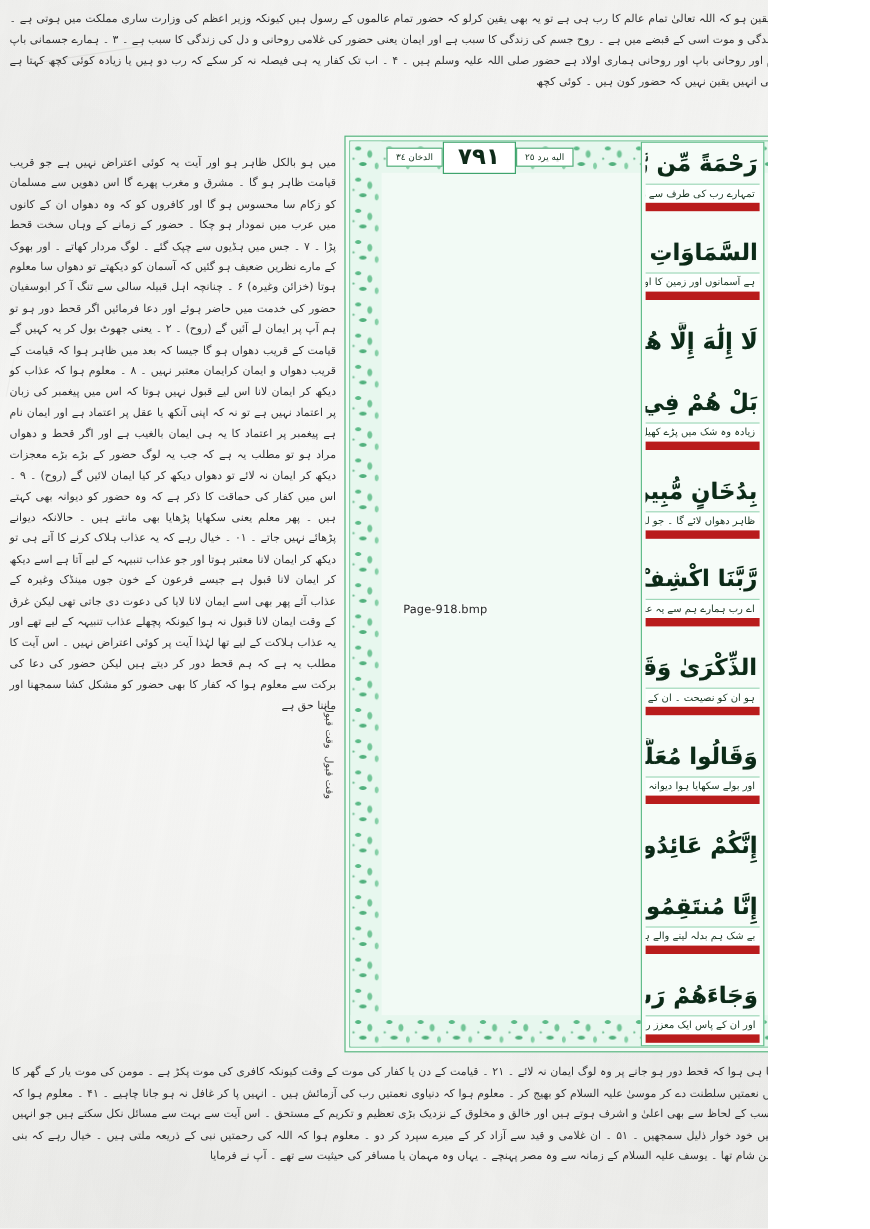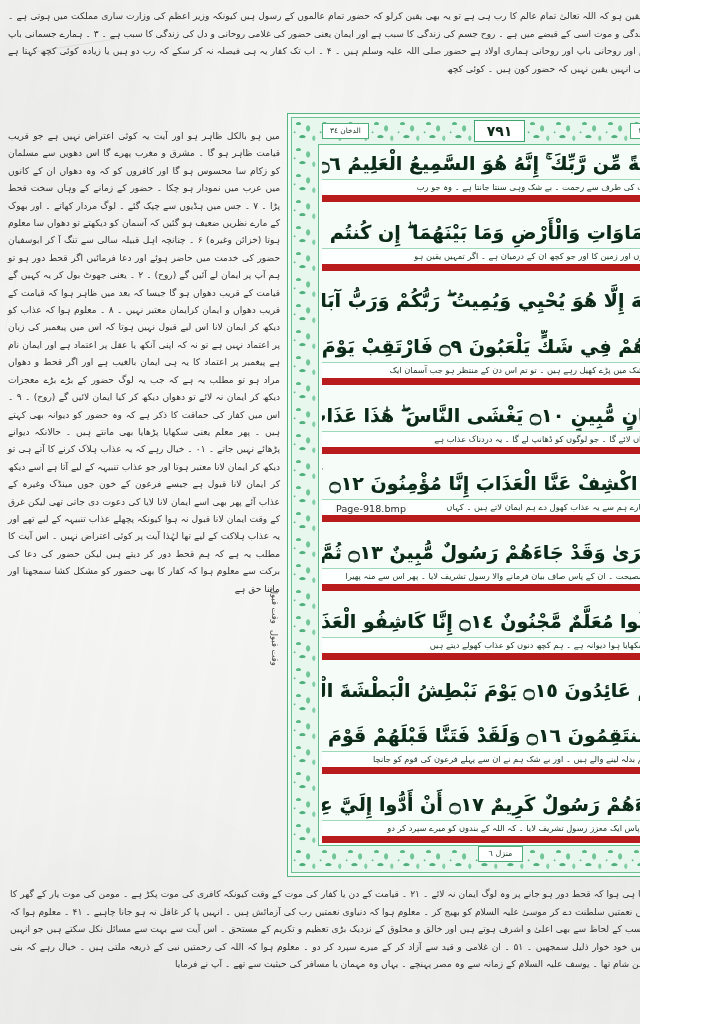--- a/index.html
+++ b/index.html
@@ -113,21 +113,21 @@
 
   .quran-frame-inner {
     position: relative;
     width: 100%;
     height: 100%;
     box-sizing: border-box;
     border: 1px solid #6cc091;
     background: #f2faf5;
     padding: 0;
     display: flex;
-    flex-direction: column;
+    flex-direction: row;
   }
 
   
   .orn {
     position: absolute;
     background-color: #e7f7ee;
     background-image:
       radial-gradient(ellipse 5px 3px at 25% 22%, #54b782 0%, #54b782 42%, rgba(84,183,130,0) 60%),
       radial-gradient(ellipse 4px 6px at 62% 40%, #6cc393 0%, #6cc393 40%, rgba(108,195,147,0) 62%),
       radial-gradient(ellipse 6px 3px at 40% 72%, #49ad77 0%, #49ad77 40%, rgba(73,173,119,0) 62%),
@@ -165,21 +165,21 @@
     padding: 3px 7px;
     direction: rtl;
     white-space: nowrap;
   }
 
   .page-number-box {
     background: #ffffff;
     border: 1.5px solid #3fa46d;
     color: #0e2a19;
     font-family: "DejaVu Sans", "Liberation Sans", sans-serif;
-    font-size: 14px;
+    font-size: 19px;
     font-weight: bold;
     line-height: 1;
     padding: 3px 12px;
     direction: rtl;
     letter-spacing: 1px;
   }
 
   
   .quran-body {
     position: relative;

